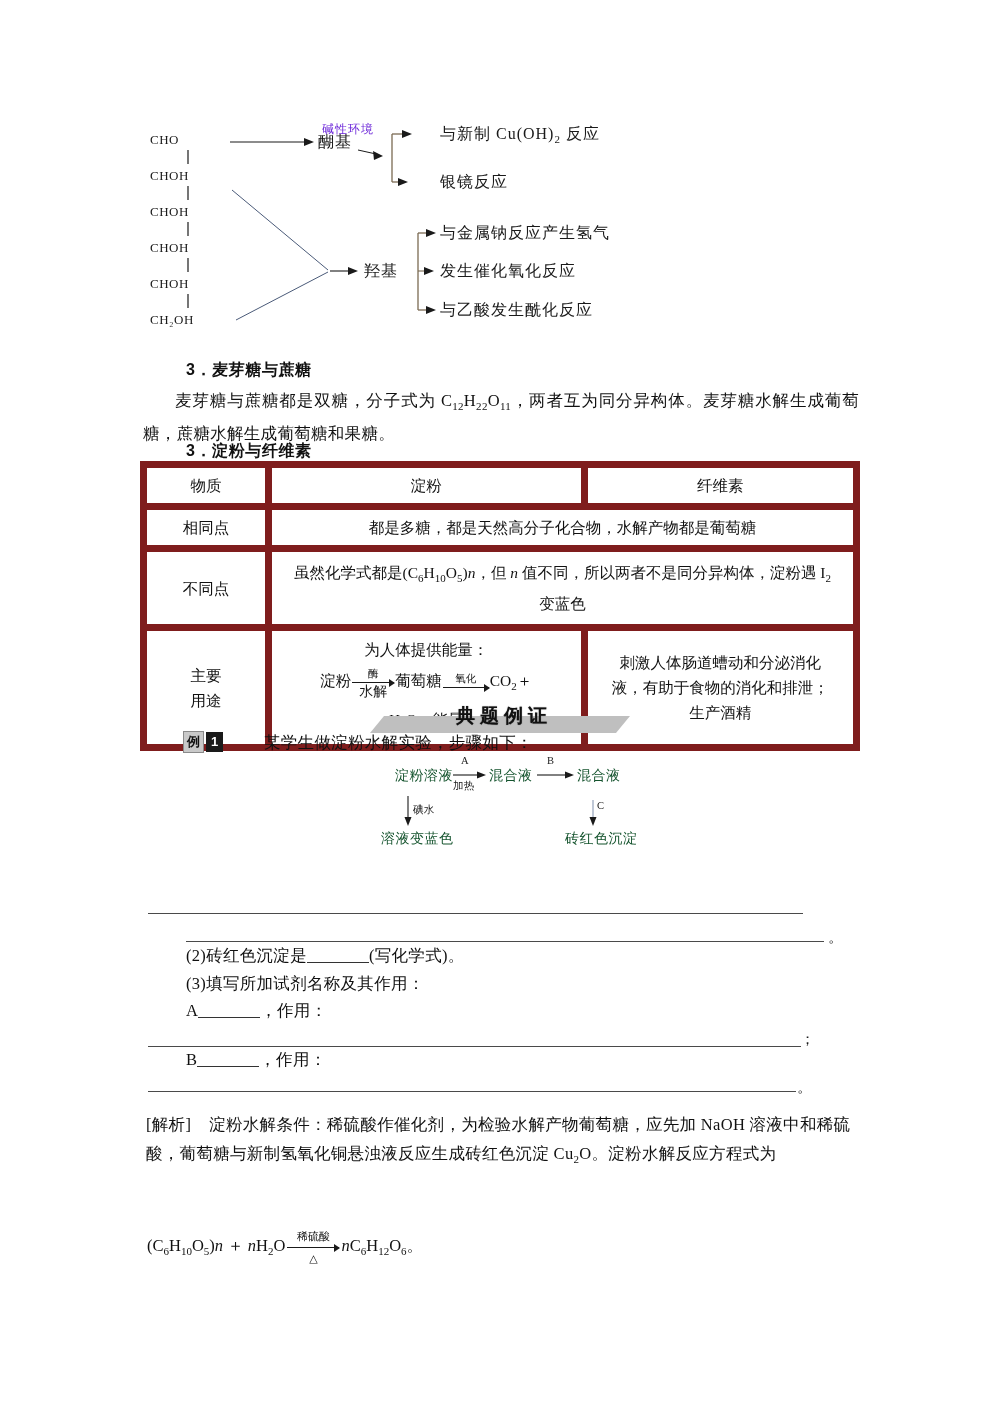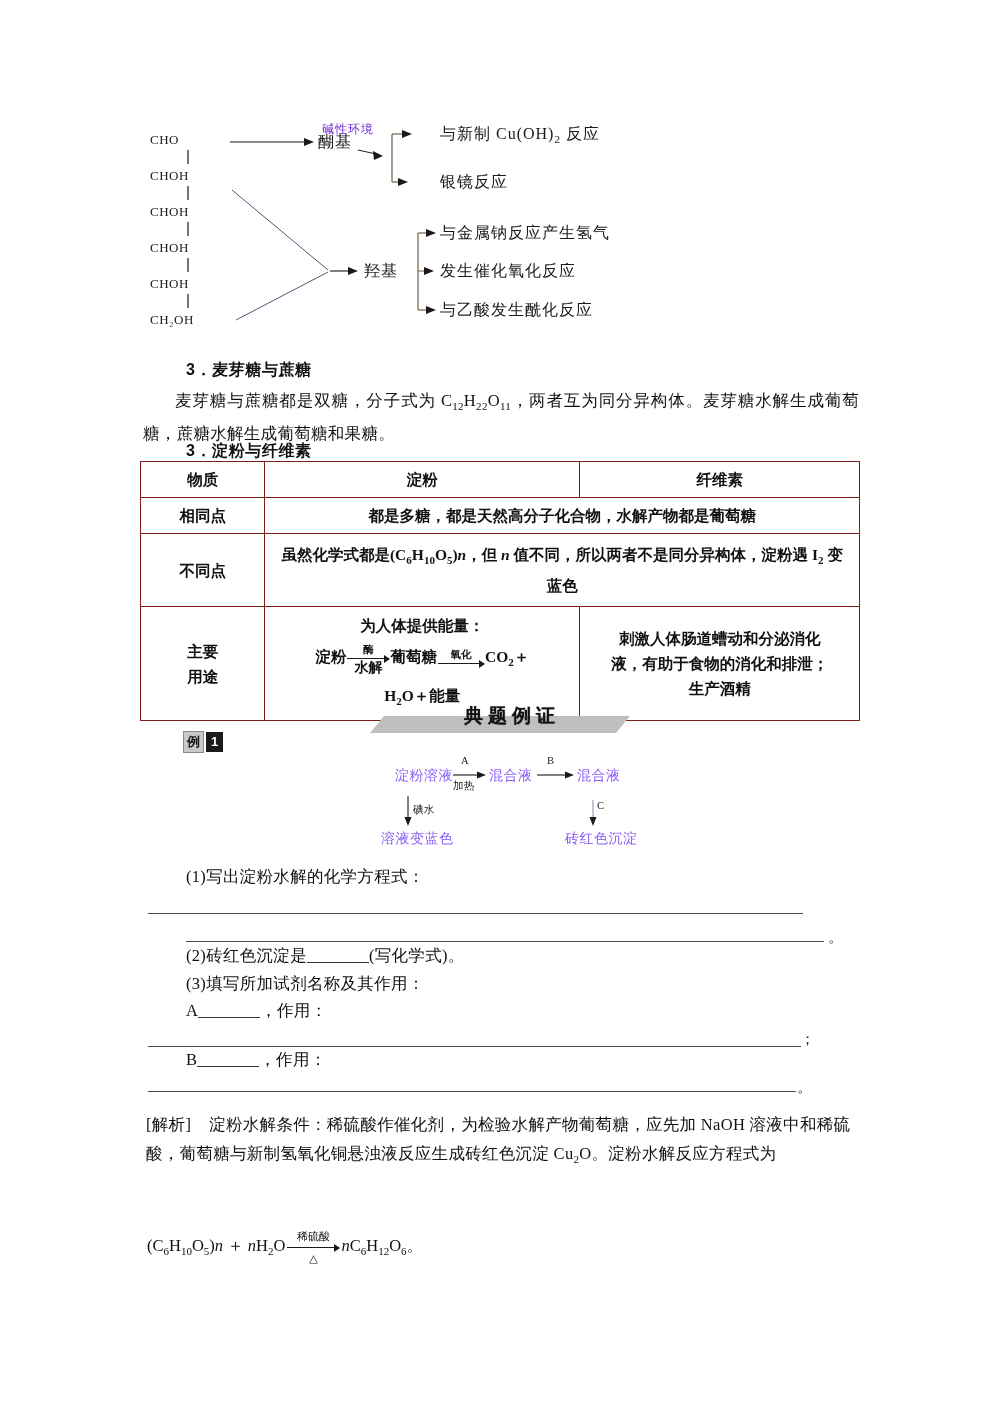--- a/index.html
+++ b/index.html
@@ -70,25 +70,25 @@
   .cmp-table {
     position: absolute;
     left: 140px;
     top: 461px;
     width: 720px;
     border-collapse: collapse;
     font-size: 15.5px;
     line-height: 25px;
   }
   .cmp-table td, .cmp-table th {
-    border: 1px solid #7f1d1d;
+    border: 7px solid #7f1d1d;
     text-align: center;
     vertical-align: middle;
     padding: 5px 8px;
-    font-weight: bold;
+    font-weight: normal;
   }
   .cmp-table .c1 { width: 120px; }
   .cmp-table .c2 { width: 310px; }
   .cmp-table .c3 { width: 290px; }
   .cmp-table sub { font-size: 11px; }
   .cmp-table i { font-style: italic; }
 
   
   .rxn { display: inline-block; vertical-align: middle; white-space: nowrap; }
   .arrow-lbl {
@@ -147,21 +147,21 @@
   }
   .banner-shape {
     position:absolute;
     left: 0; top: 13px;
     width: 260px; height: 17px;
     background: #bfbfbf;
     clip-path: polygon(14px 0, 260px 0, 246px 17px, 0 17px);
   }
   .banner-text {
     position: absolute;
-    left: 12px; top: 0;
+    left: 4px; top: 0;
     width: 260px;
     text-align:center;
     font-family: "Liberation Sans", sans-serif;
     font-weight: bold;
     font-size: 19px;
     letter-spacing: 5px;
     color: #111;
     text-shadow: 0 0 1px #555;
   }
 
@@ -197,21 +197,21 @@
     left: 395px;
     top: 762px;
     width: 260px;
     height: 90px;
   }
   .flow-lbl {
     position:absolute;
     font-size: 14px;
     letter-spacing: .5px;
     white-space: nowrap;
-    color:#8b5cf6;
+    color:#14532d;
   }
   .flow-sm {
     position:absolute;
     font-size: 10.5px;
     letter-spacing: .3px;
     white-space: nowrap;
     color:#1a1a1a;
   }
 
   
@@ -381,20 +381,21 @@
   <div class="banner">
     <div class="banner-inner">
       <div class="banner-shape"></div>
       <div class="banner-text">典题例证</div>
     </div>
   </div>
 
   <div class="ex-badge">
     <span class="b1">例</span><span class="b2">1</span>
   </div>
+  <div class="para" style="left:264px; top:729px; width:600px;">某学生做淀粉水解实验，步骤如下：</div>
 
   <div class="flow">
     <svg width="260" height="90" style="position:absolute;left:0;top:0;">
       <line x1="58" y1="13" x2="84" y2="13" stroke="#1a1a1a" stroke-width="1.1"></line>
       <polygon points="91,13 82,9.5 82,16.5" fill="#1a1a1a"></polygon>
       <line x1="142" y1="13" x2="172" y2="13" stroke="#1a1a1a" stroke-width="1.1"></line>
       <polygon points="179,13 170,9.5 170,16.5" fill="#1a1a1a"></polygon>
       <line x1="13" y1="34" x2="13" y2="57" stroke="#1a1a1a" stroke-width="1.1"></line>
       <polygon points="13,64 9.5,55 16.5,55" fill="#1a1a1a"></polygon>
       <line x1="198" y1="38" x2="198" y2="57" stroke="#8a9ab5" stroke-width="1.1"></line>
@@ -405,21 +406,20 @@
     <div class="flow-sm" style="left:58px; top:17px;">加热</div>
     <div class="flow-lbl" style="left:94px; top:5px;">混合液</div>
     <div class="flow-sm" style="left:152px; top:-7px;">B</div>
     <div class="flow-lbl" style="left:182px; top:5px;">混合液</div>
     <div class="flow-sm" style="left:18px; top:41px;">碘水</div>
     <div class="flow-sm" style="left:202px; top:38px;">C</div>
     <div class="flow-lbl" style="left:-14px; top:68px;">溶液变蓝色</div>
     <div class="flow-lbl" style="left:170px; top:68px;">砖红色沉淀</div>
   </div>
 
-  <div class="para" style="left:186px; top:863px;">(1)写出淀粉水解的化学方程式：</div>
   <div class="rule" style="left:148px; top:913px; width:655px;"></div>
   <div class="rule" style="left:186px; top:941px; width:638px;"></div>
   <div class="endmark" style="left:828px; top:928px;">。</div>
 
   <div class="para" style="left:186px; top:942px;">
     <span>(2)砖红色沉淀是</span><span class="blank-s"></span><span>(写化学式)。</span>
   </div>
 
   <div class="para" style="left:186px; top:970px;">(3)填写所加试剂名称及其作用：</div>
 

